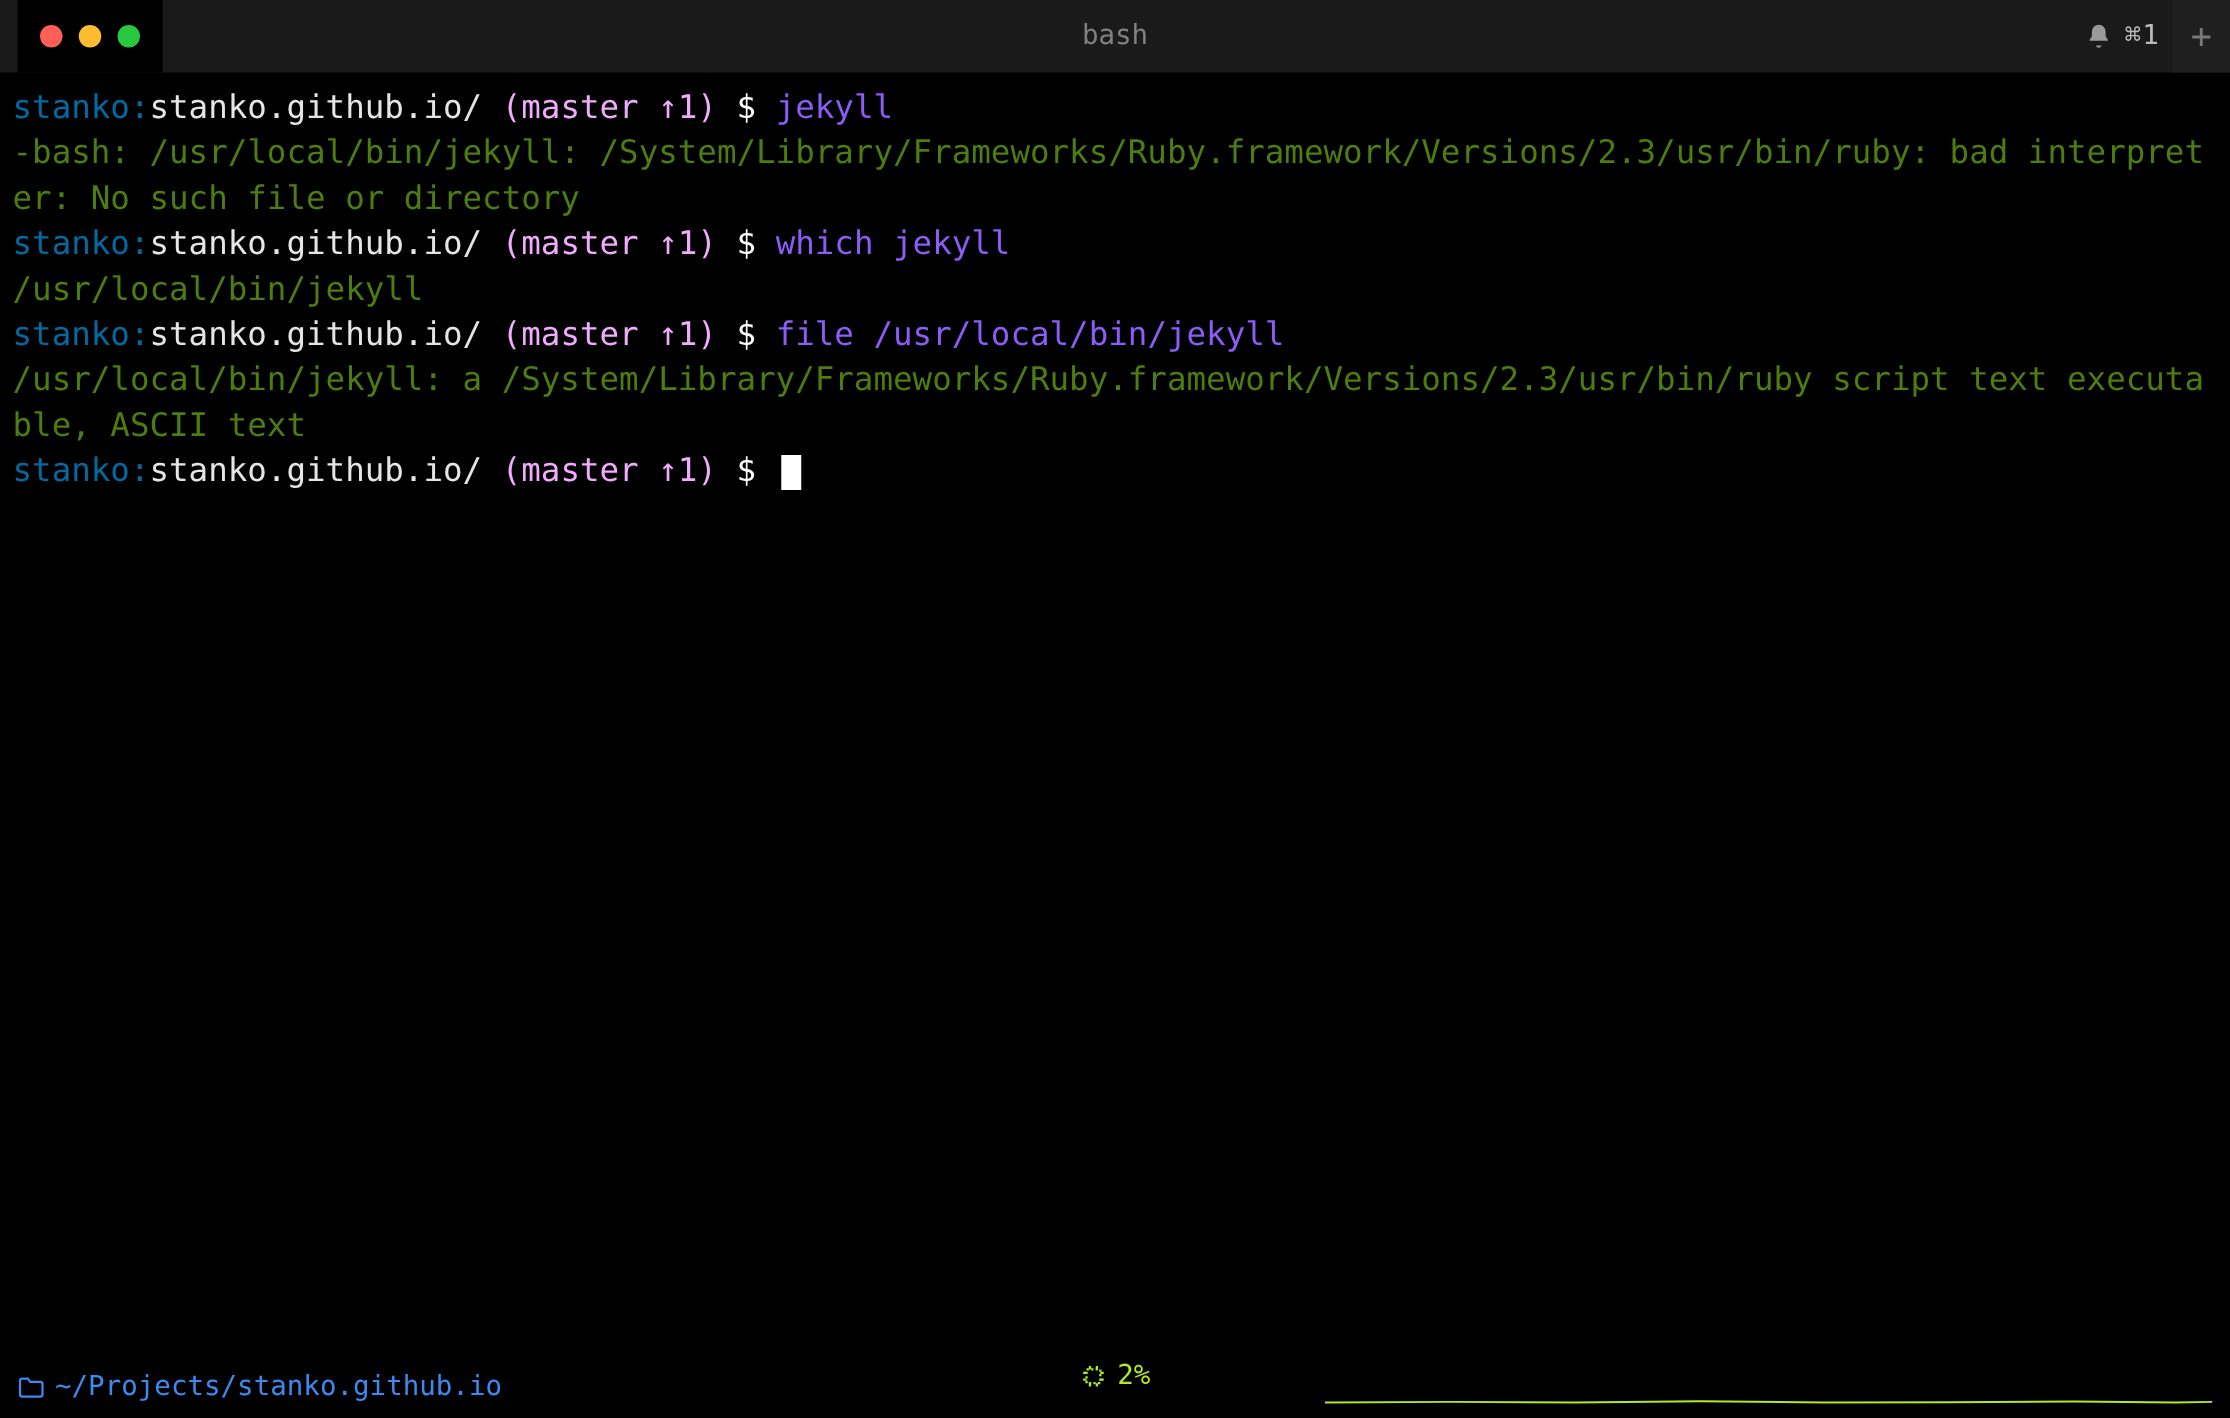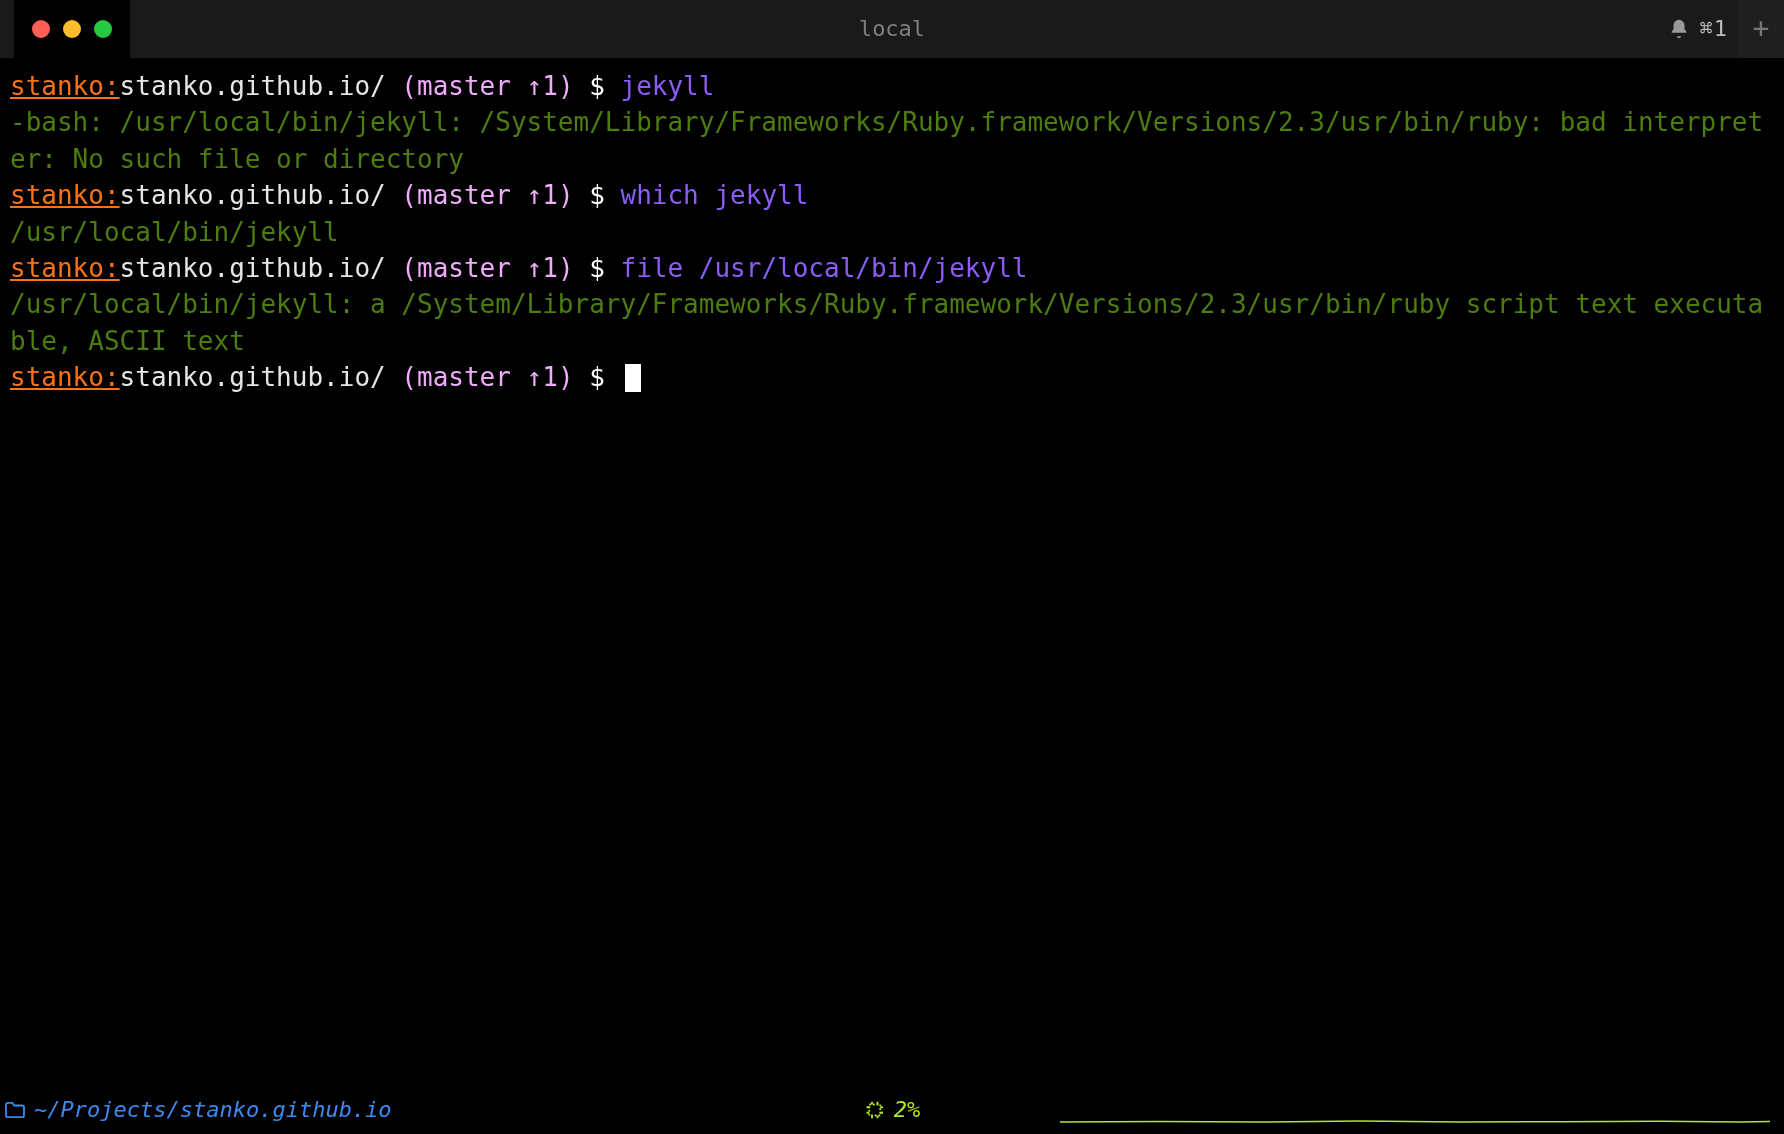--- a/index.html
+++ b/index.html
@@ -74,45 +74,43 @@
       justify-content:center;
       background:#1f1f1f;
       color:#777;
       font-size: 28px;
     }
     .terminal {
       padding: 10px 10px 0 10px;
       white-space: pre-wrap;
       word-break: break-all;
     }
-    .prompt-user { color: #f97316; text-decoration: underline; }
+    .prompt-user { color: #0369a1; }
     .prompt-dir  { color: #e5e5e5; }
     .prompt-git  { color: #f0abfc; }
     .prompt-symbol { color: #fff; }
     .cmd { color: #8b5cf6; }
     .output { color: #4d7c0f; }
     .cursor {
       display:inline-block;
       width: 16px;
       height: 28px;
       background:#fff;
       vertical-align: text-bottom;
       margin-left: 4px;
     }
     .statusbar {
       position: absolute;
       bottom: 0;
       left: 0;
       right: 0;
       height: 48px;
       display:flex;
-      align-items:center;
-      padding: 0 4px;
+      padding: 0 14px;
       font-size: 22px;
-      font-style: italic;
     }
     .status-left {
       display:flex;
       align-items:center;
       gap: 8px;
       color:#3c89ef;
     }
     .status-mid {
       position:absolute;
       left: 50%;
@@ -136,21 +134,21 @@
 <body>
 
 <div class="titlebar">
   <div class="tab-area">
     <div class="traffic-lights">
       <div class="traffic-light tl-red"></div>
       <div class="traffic-light tl-yellow"></div>
       <div class="traffic-light tl-green"></div>
     </div>
   </div>
-  <div class="title">local</div>
+  <div class="title">bash</div>
   <div class="titlebar-right">
     <span class="bell-icon">
       <svg width="22" height="22" viewBox="0 0 24 24" fill="#999">
           <path d="M12 2a6 6 0 0 0-6 6v4l-2 3v1h16v-1l-2-3V8a6 6 0 0 0-6-6zm0 20a2.5 2.5 0 0 0 2.45-2h-4.9A2.5 2.5 0 0 0 12 22z"></path>
         </svg>
     </span>
     <span class="shortcut">⌘1</span>
     <div class="plus-tab">+</div>
   </div>
 </div>

